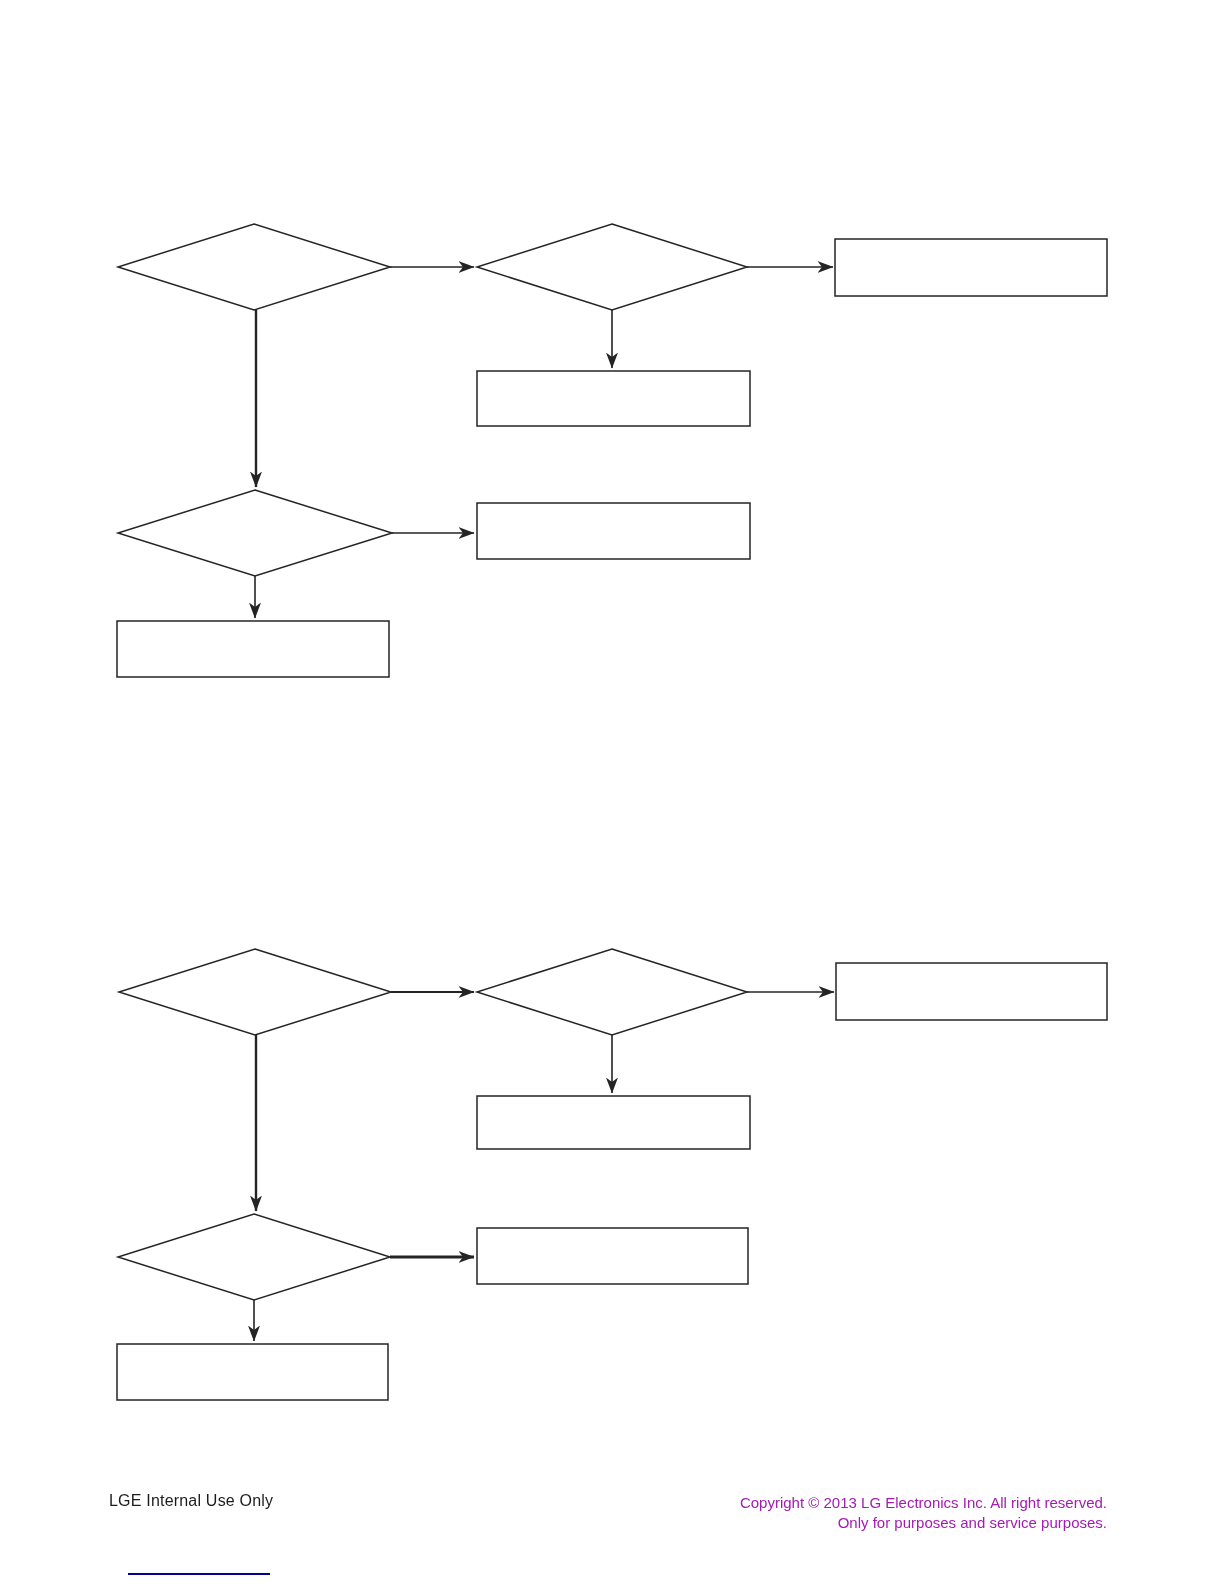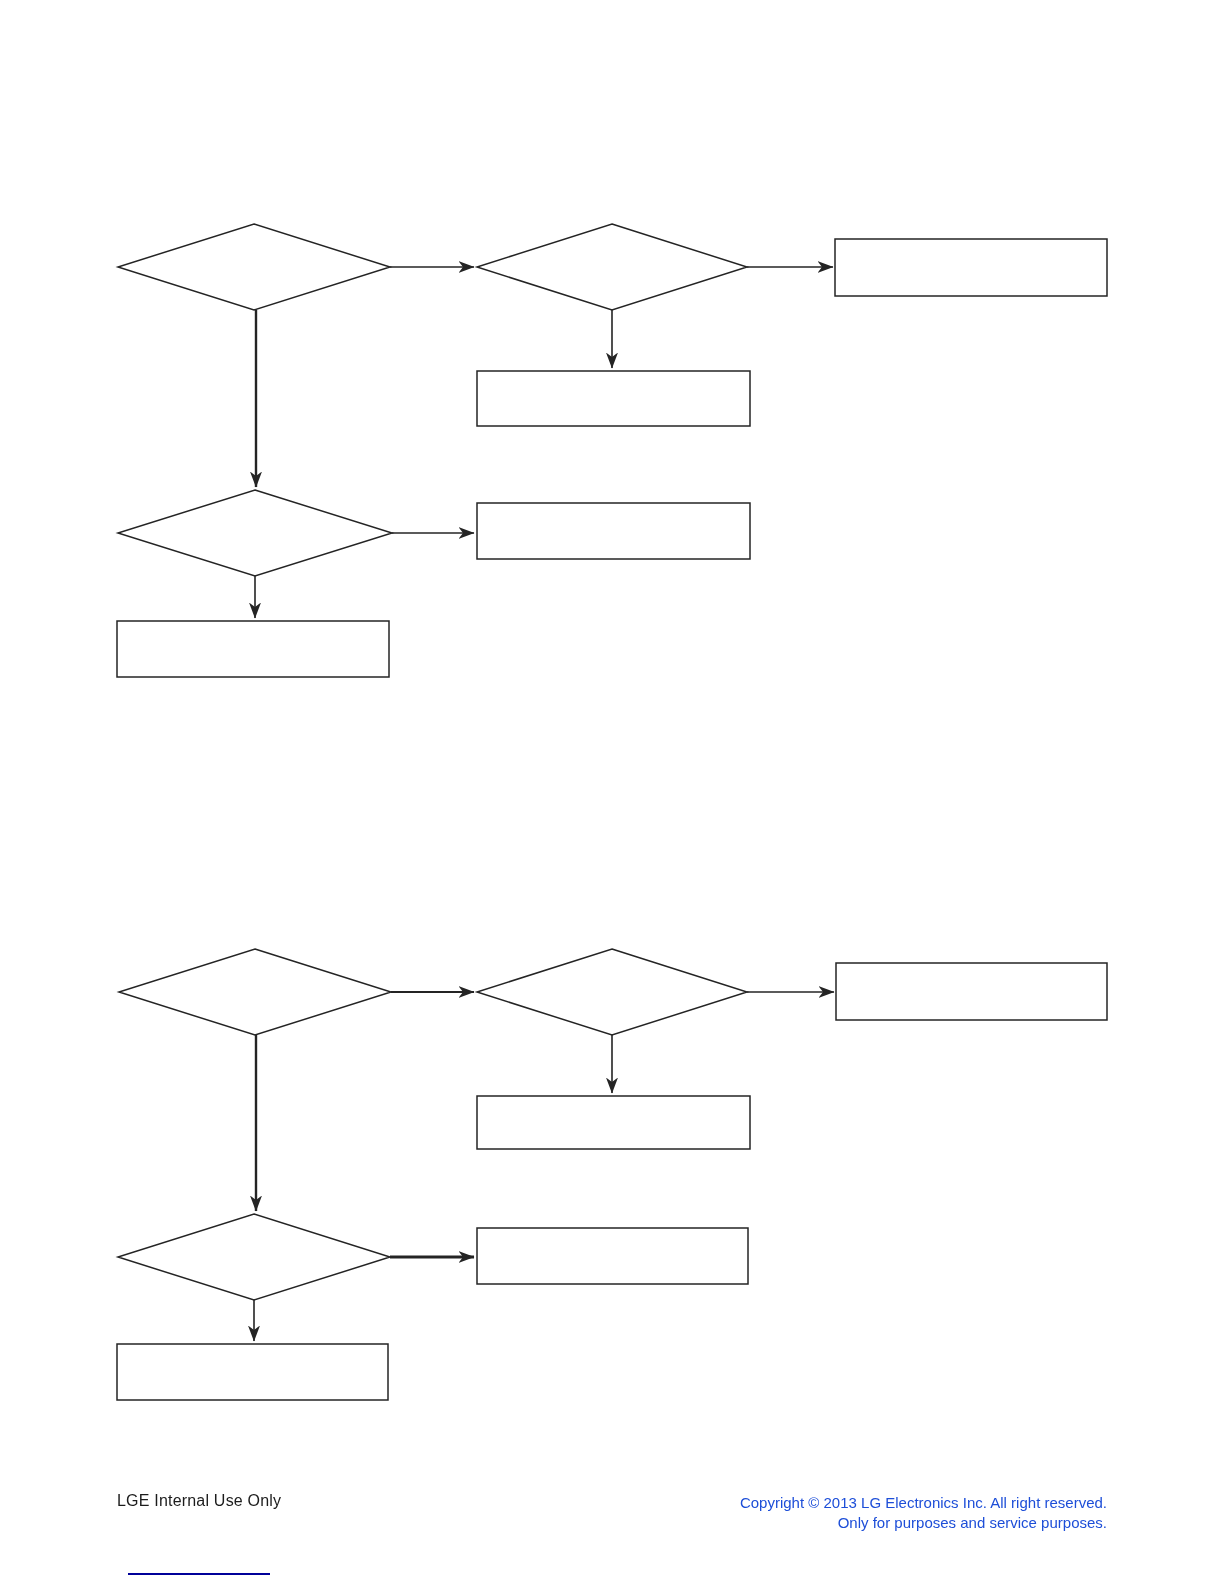--- a/index.html
+++ b/index.html
@@ -24,34 +24,34 @@
     top: 0;
     left: 0;
   }
   .shape {
     fill: #ffffff;
     stroke: #242424;
     stroke-width: 1.5;
   }
   .footer-left {
     position: absolute;
-    left: 117px;
+    left: 109px;
     top: 1492px;
     font-size: 16px;
     color: #1c1c1c;
     letter-spacing: 0.2px;
     white-space: nowrap;
   }
   .footer-right {
     position: absolute;
     right: 117px;
     top: 1493px;
     font-size: 15px;
     line-height: 20px;
-    color: #1d4ed8;
+    color: #a21caf;
     text-align: right;
     white-space: nowrap;
   }
   .blue-rule {
     position: absolute;
     left: 128px;
     top: 1573px;
     width: 142px;
     height: 2px;
     background: #000099;

